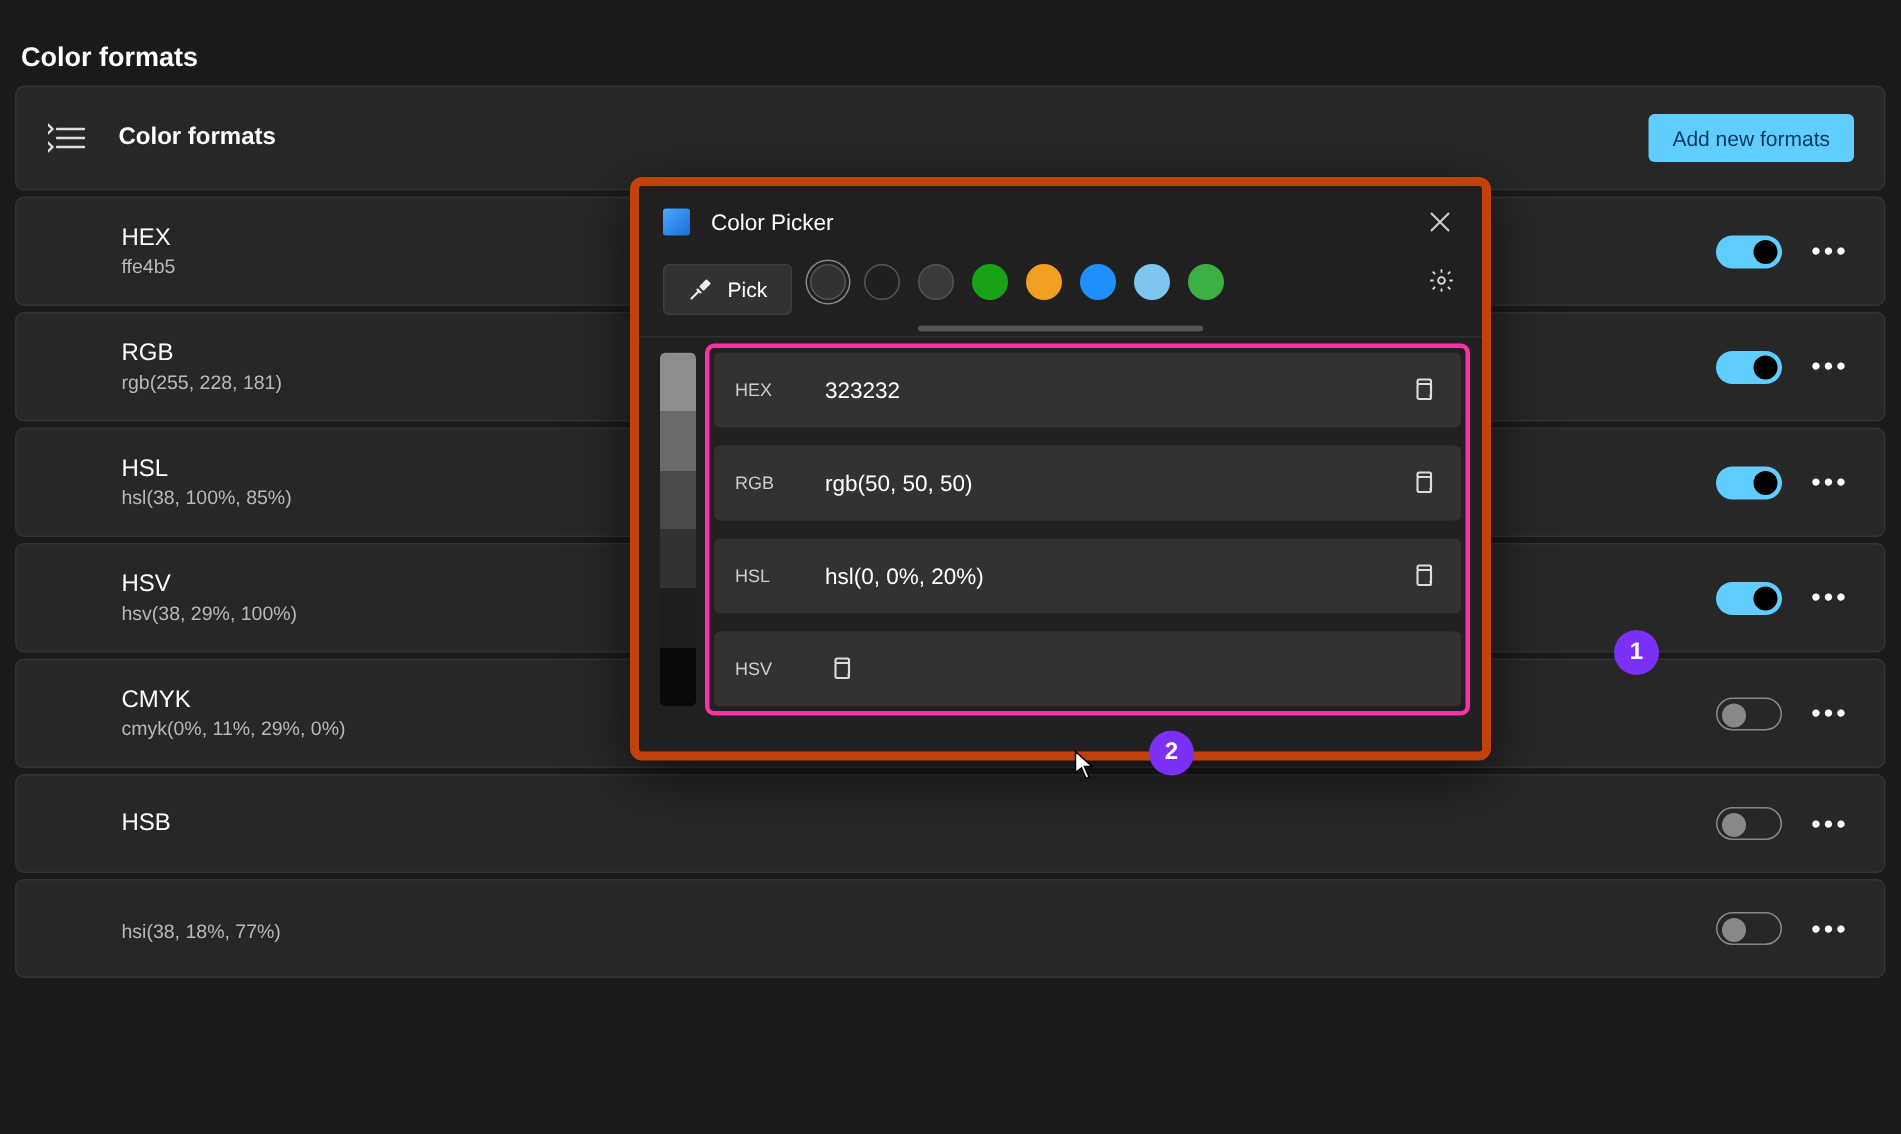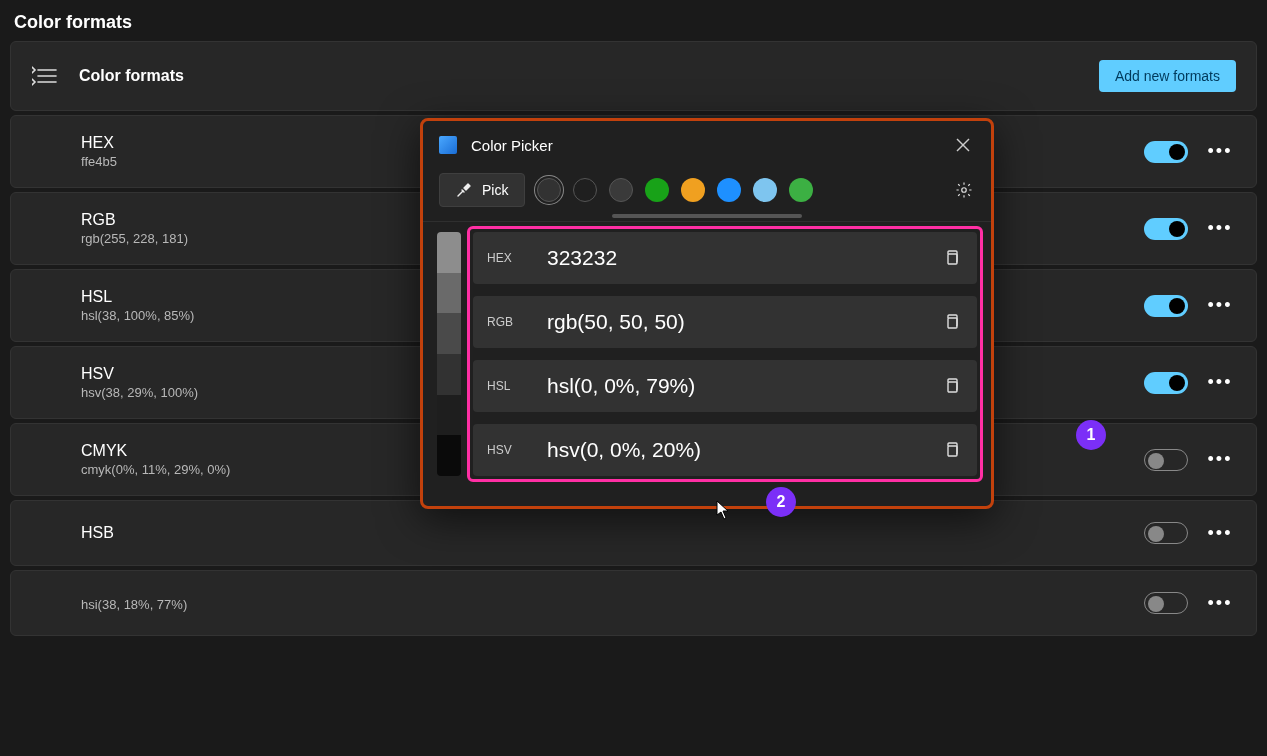--- a/index.html
+++ b/index.html
@@ -6,21 +6,21 @@
   body {
     background: #1a1a1a;
     color: #ffffff;
     font-family: "Segoe UI", Arial, sans-serif;
     font-size: 14px;
     width: 1267px;
     height: 756px;
     overflow: hidden;
     position: relative;
   }
-  .page { padding: 12px 10px 0 10px; }
+  .page { padding: 28px 10px 0 10px; }
   .page-title {
     font-size: 18px;
     font-weight: 600;
     padding: 0 0 8px 4px;
   }
 
   
   .card {
     background: #272727;
     border: 1px solid #333;
@@ -84,41 +84,41 @@
     font-weight:600;font-size:16px;
     position:absolute;
   }
 
   
   .overlay{
     position:absolute;
     left:420px; top:118px;
     width:574px;
     background:#202020;
-    border:3px solid #c2410c;
+    border:6px solid #c2410c;
     border-radius:8px;
     box-shadow:0 10px 40px rgba(0,0,0,.6);
     padding-bottom:30px;
   }
   .ov-header{
     display:flex;align-items:center;
     padding:12px 16px 16px 16px;
   }
   .ov-icon{
     width:18px;height:18px;margin-right:14px;
     background:linear-gradient(135deg,#4aa8ff,#1a6dd6);
     border-radius:2px;
   }
   .ov-title{ font-size:15px; flex:1;}
   .ov-close{
     width:24px;height:24px;display:flex;align-items:center;justify-content:center;
     cursor:pointer;font-size:16px;color:#ccc;
   }
   .ov-toolbar{
-    display:flex;align-items:center;gap:12px;
+    display:flex;align-items:flex-start;gap:12px;
     padding:0 16px 14px 16px;
     border-bottom:1px solid #2f2f2f;
   }
   .pick-btn{
     display:flex;align-items:center;gap:10px;
     background:#323232;border:1px solid #3f3f3f;
     border-radius:4px;padding:8px 16px;cursor:pointer;
   }
   .swatches{display:flex;gap:12px;align-items:center;flex:1;}
   .swatch{
@@ -141,21 +141,21 @@
     position:absolute; inset:-6px -6px -6px -6px;
     border:3px solid #ff2fa4;border-radius:6px;pointer-events:none;
   }
   .value-row{
     background:#323232;border-radius:4px;
     display:flex;align-items:center;
     padding:14px 14px;margin-bottom:12px;
   }
   .value-row:last-child{margin-bottom:0;}
   .vr-label{width:60px;font-size:12px;color:#ccc;}
-  .vr-val{flex:1;font-size:21px;}
+  .vr-val{flex:1;font-size:15px;}
   .copy-btn{width:22px;height:22px;cursor:pointer;display:flex;align-items:center;justify-content:center;}
 
   .cursor{
     position:absolute;left:716px;top:500px;
     pointer-events:none;
   }
   svg{display:block;}
 </style>
 </head>
 <body>
@@ -334,31 +334,30 @@
           <div class="vr-val">rgb(50, 50, 50)</div>
           <div class="copy-btn">
             <svg width="16" height="16" viewBox="0 0 16 16" fill="none" stroke="#ddd" stroke-width="1.4">
               <rect x="4" y="4" width="9" height="10" rx="1"></rect>
               <path d="M4 4 V2 a1 1 0 0 1 1 -1 h7 a1 1 0 0 1 1 1 v9 a1 1 0 0 1 -1 1"></path>
             </svg>
           </div>
         </div>
         <div class="value-row">
           <div class="vr-label">HSL</div>
-          <div class="vr-val">hsl(0, 0%, 79%)</div>
+          <div class="vr-val">hsl(0, 0%, 20%)</div>
           <div class="copy-btn">
             <svg width="16" height="16" viewBox="0 0 16 16" fill="none" stroke="#ddd" stroke-width="1.4">
               <rect x="4" y="4" width="9" height="10" rx="1"></rect>
               <path d="M4 4 V2 a1 1 0 0 1 1 -1 h7 a1 1 0 0 1 1 1 v9 a1 1 0 0 1 -1 1"></path>
             </svg>
           </div>
         </div>
         <div class="value-row">
           <div class="vr-label">HSV</div>
-          <div class="vr-val">hsv(0, 0%, 20%)</div>
           <div class="copy-btn">
             <svg width="16" height="16" viewBox="0 0 16 16" fill="none" stroke="#ddd" stroke-width="1.4">
               <rect x="4" y="4" width="9" height="10" rx="1"></rect>
               <path d="M4 4 V2 a1 1 0 0 1 1 -1 h7 a1 1 0 0 1 1 1 v9 a1 1 0 0 1 -1 1"></path>
             </svg>
           </div>
         </div>
       </div>
   </div>
 </div>

